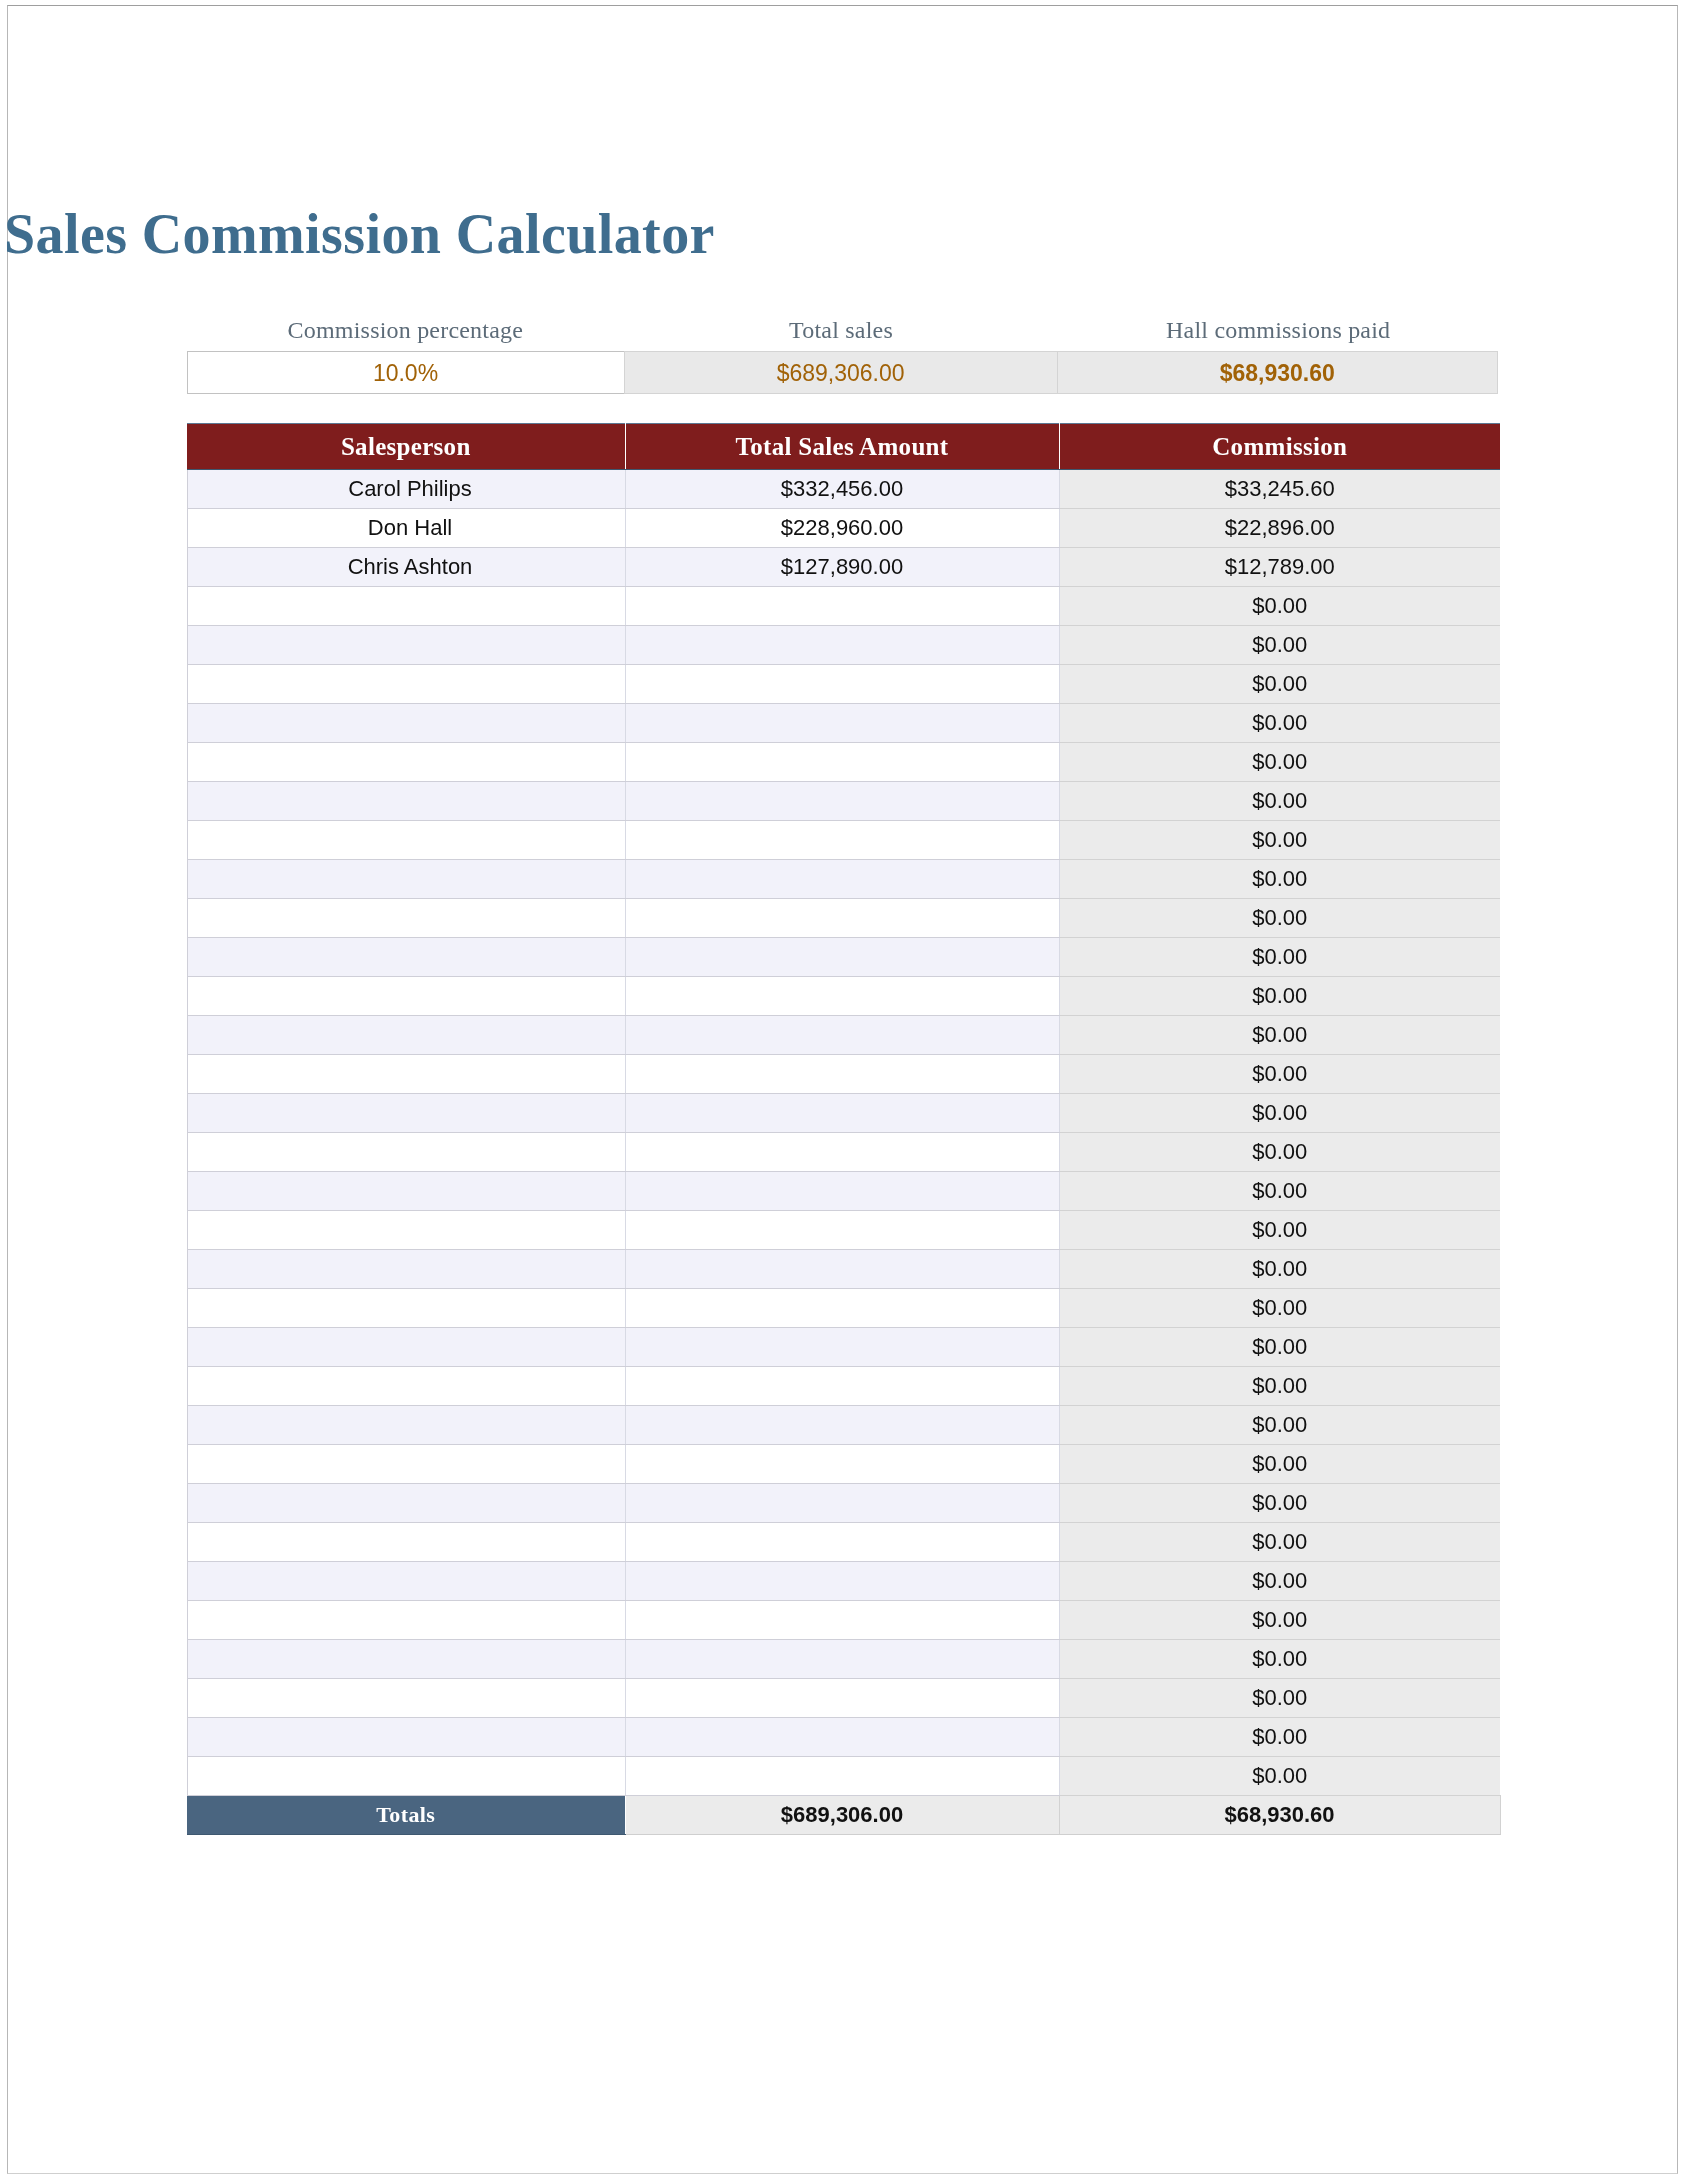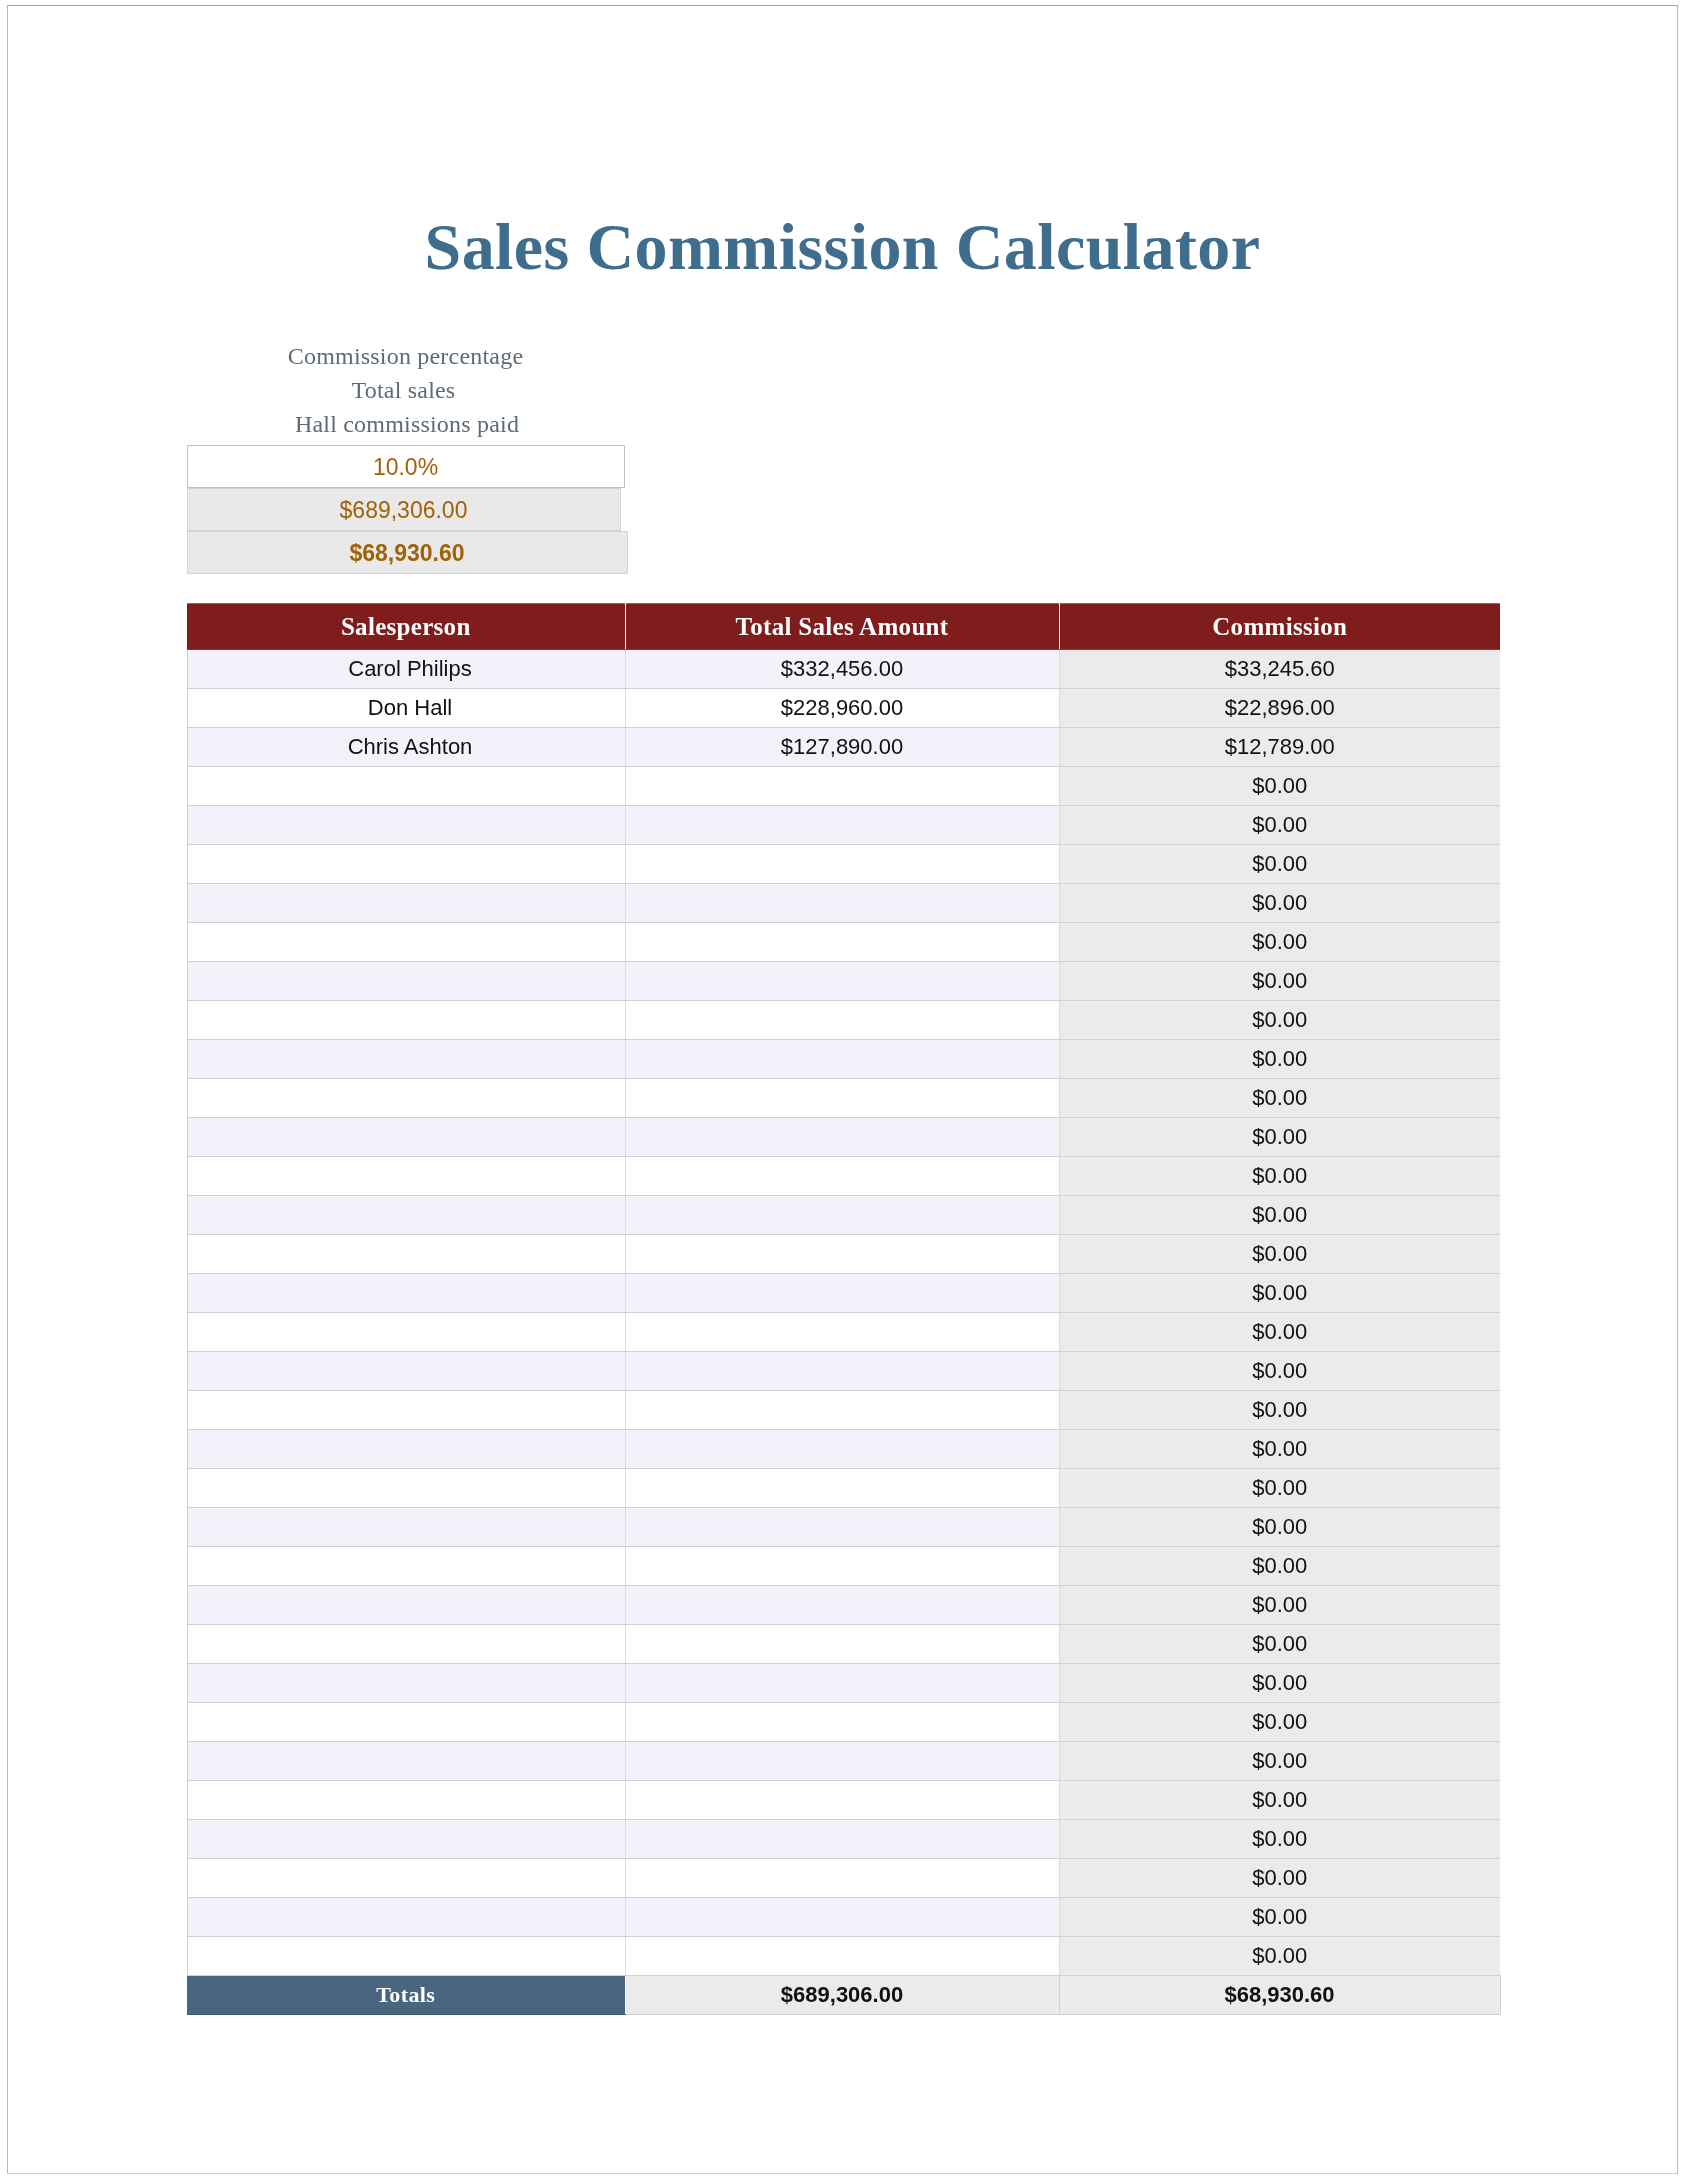--- a/index.html
+++ b/index.html
@@ -32,41 +32,39 @@
   .sheet {
     position: absolute;
     left: 0;
     top: 0;
     width: 1685px;
   }
 
   
   .doc-title {
     font-family: "Liberation Serif", "DejaVu Serif", serif;
-    font-size: 66px;
+    font-size: 56px;
     font-weight: 700;
     color: #3f6d8e;
-    text-align: center;
     letter-spacing: 0.4px;
-    margin: 12px;
+    margin: 4px;
     padding-top: 202px;
     line-height: 1;
   }
 
   
   .summary {
     width: 1312px;
     margin: 0 auto;
     padding-top: 51px;
   }
   .summary-labels,
   .summary-values {
     display: flex;
     width: 1312px;
-    flex-direction: column;
   }
   .sum-cell { box-sizing: border-box; }
   .c1 { width: 438px; }
   .c2 { width: 434px; }
   .c3 { width: 441px; }
 
   .summary-labels .sum-cell {
     font-family: "Liberation Serif", "DejaVu Serif", serif;
     font-size: 24px;
     color: #5c6b78;

